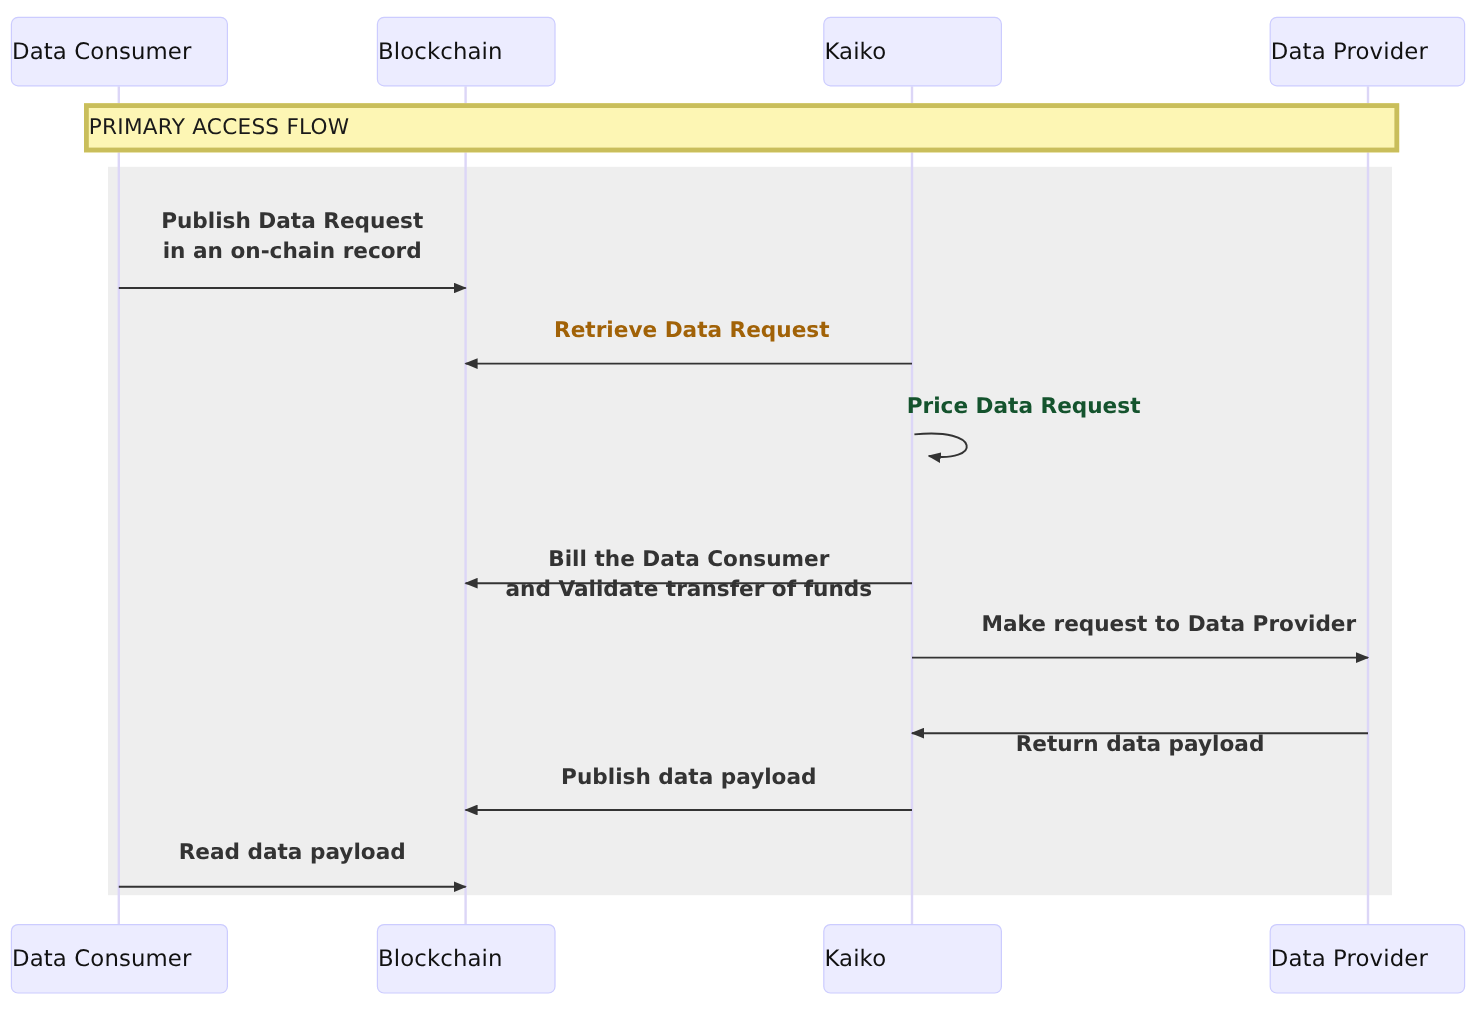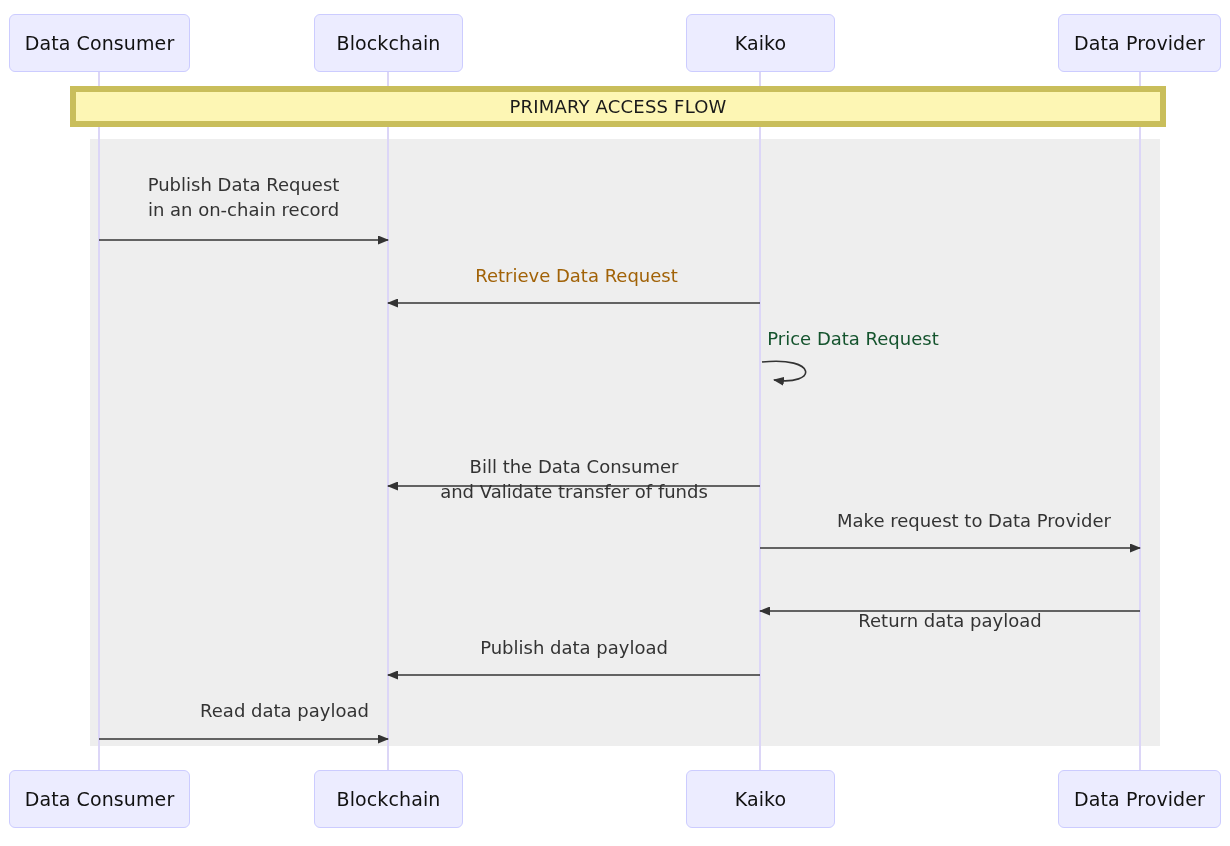--- a/index.html
+++ b/index.html
@@ -26,56 +26,57 @@
   }
   
   .actor-box {
     position: absolute;
     box-sizing: border-box;
     background: #ECECFF;
     border: 1px solid #CCCCFF;
     border-radius: 6px;
     display: flex;
     align-items: center;
-    justify-content: center;
+    justify-content: flex-start;
     color: #111111;
     font-size: 19px;
     font-family: "DejaVu Sans", "Liberation Sans", sans-serif;
     letter-spacing: 0.1px;
     white-space: nowrap;
   }
   .lifeline {
     position: absolute;
     width: 2px;
     background: #DCD6F7;
   }
   .rect-region {
     position: absolute;
     background: #EEEEEE;
   }
   .note-banner {
     position: absolute;
     box-sizing: border-box;
     background: #FDF6B4;
-    border: 6px solid #0369a1;
+    border: 4px solid #0369a1;
     display: flex;
     align-items: center;
-    justify-content: center;
+    justify-content: flex-start;
     font-size: 18px;
     color: #1a1a1a;
     letter-spacing: 0.2px;
   }
   .msg-label {
     position: absolute;
     color: #333333;
     font-size: 18px;
     line-height: 25px;
     text-align: center;
     white-space: pre;
     font-family: "DejaVu Sans", "Liberation Sans", sans-serif;
+    font-weight: bold;
   }
 </style>
 </head>
 <body>
 
 <div id="diagram-root">
 
   <div class="rect-region" id="region-fill" style="left: 90px; top: 139px; width: 1070px; height: 607px; background: rgb(238, 238, 238);"></div>
 
   <div id="lifelines">
@@ -143,16 +144,16 @@
   <div id="msg-labels">
       <div class="msg-label" style="color: rgb(51, 51, 51); top: 172px; left: 99px; width: 289px;">Publish Data Request
 in an on-chain record</div>
       <div class="msg-label" style="color: #a16207; top: 263px; left: 388px; width: 377px;">Retrieve Data Request</div>
       <div class="msg-label" style="color: #14532d; top: 326px; left: 560px; width: 400px; text-align: center; transform: translateX(93px);">Price Data Request</div>
       <div class="msg-label" style="color: rgb(51, 51, 51); top: 418px; left: 388px; width: 372px; margin-top: 36px;">Bill the Data Consumer
 and Validate transfer of funds</div>
       <div class="msg-label" style="color: rgb(51, 51, 51); top: 508px; left: 760px; width: 380px; padding-left: 24px;">Make request to Data Provider</div>
       <div class="msg-label" style="color: rgb(51, 51, 51); top: 571px; left: 760px; width: 380px; margin-top: 37px;">Return data payload</div>
       <div class="msg-label" style="color: rgb(51, 51, 51); top: 635px; left: 388px; width: 372px;">Publish data payload</div>
-      <div class="msg-label" style="color: rgb(51, 51, 51); top: 698px; left: 99px; width: 289px; padding-left: 41px;">Read data payload</div>
+      <div class="msg-label" style="color: rgb(51, 51, 51); top: 698px; left: 99px; width: 289px;">Read data payload</div>
     </div>
 
 </div>
 
 </body></html>

